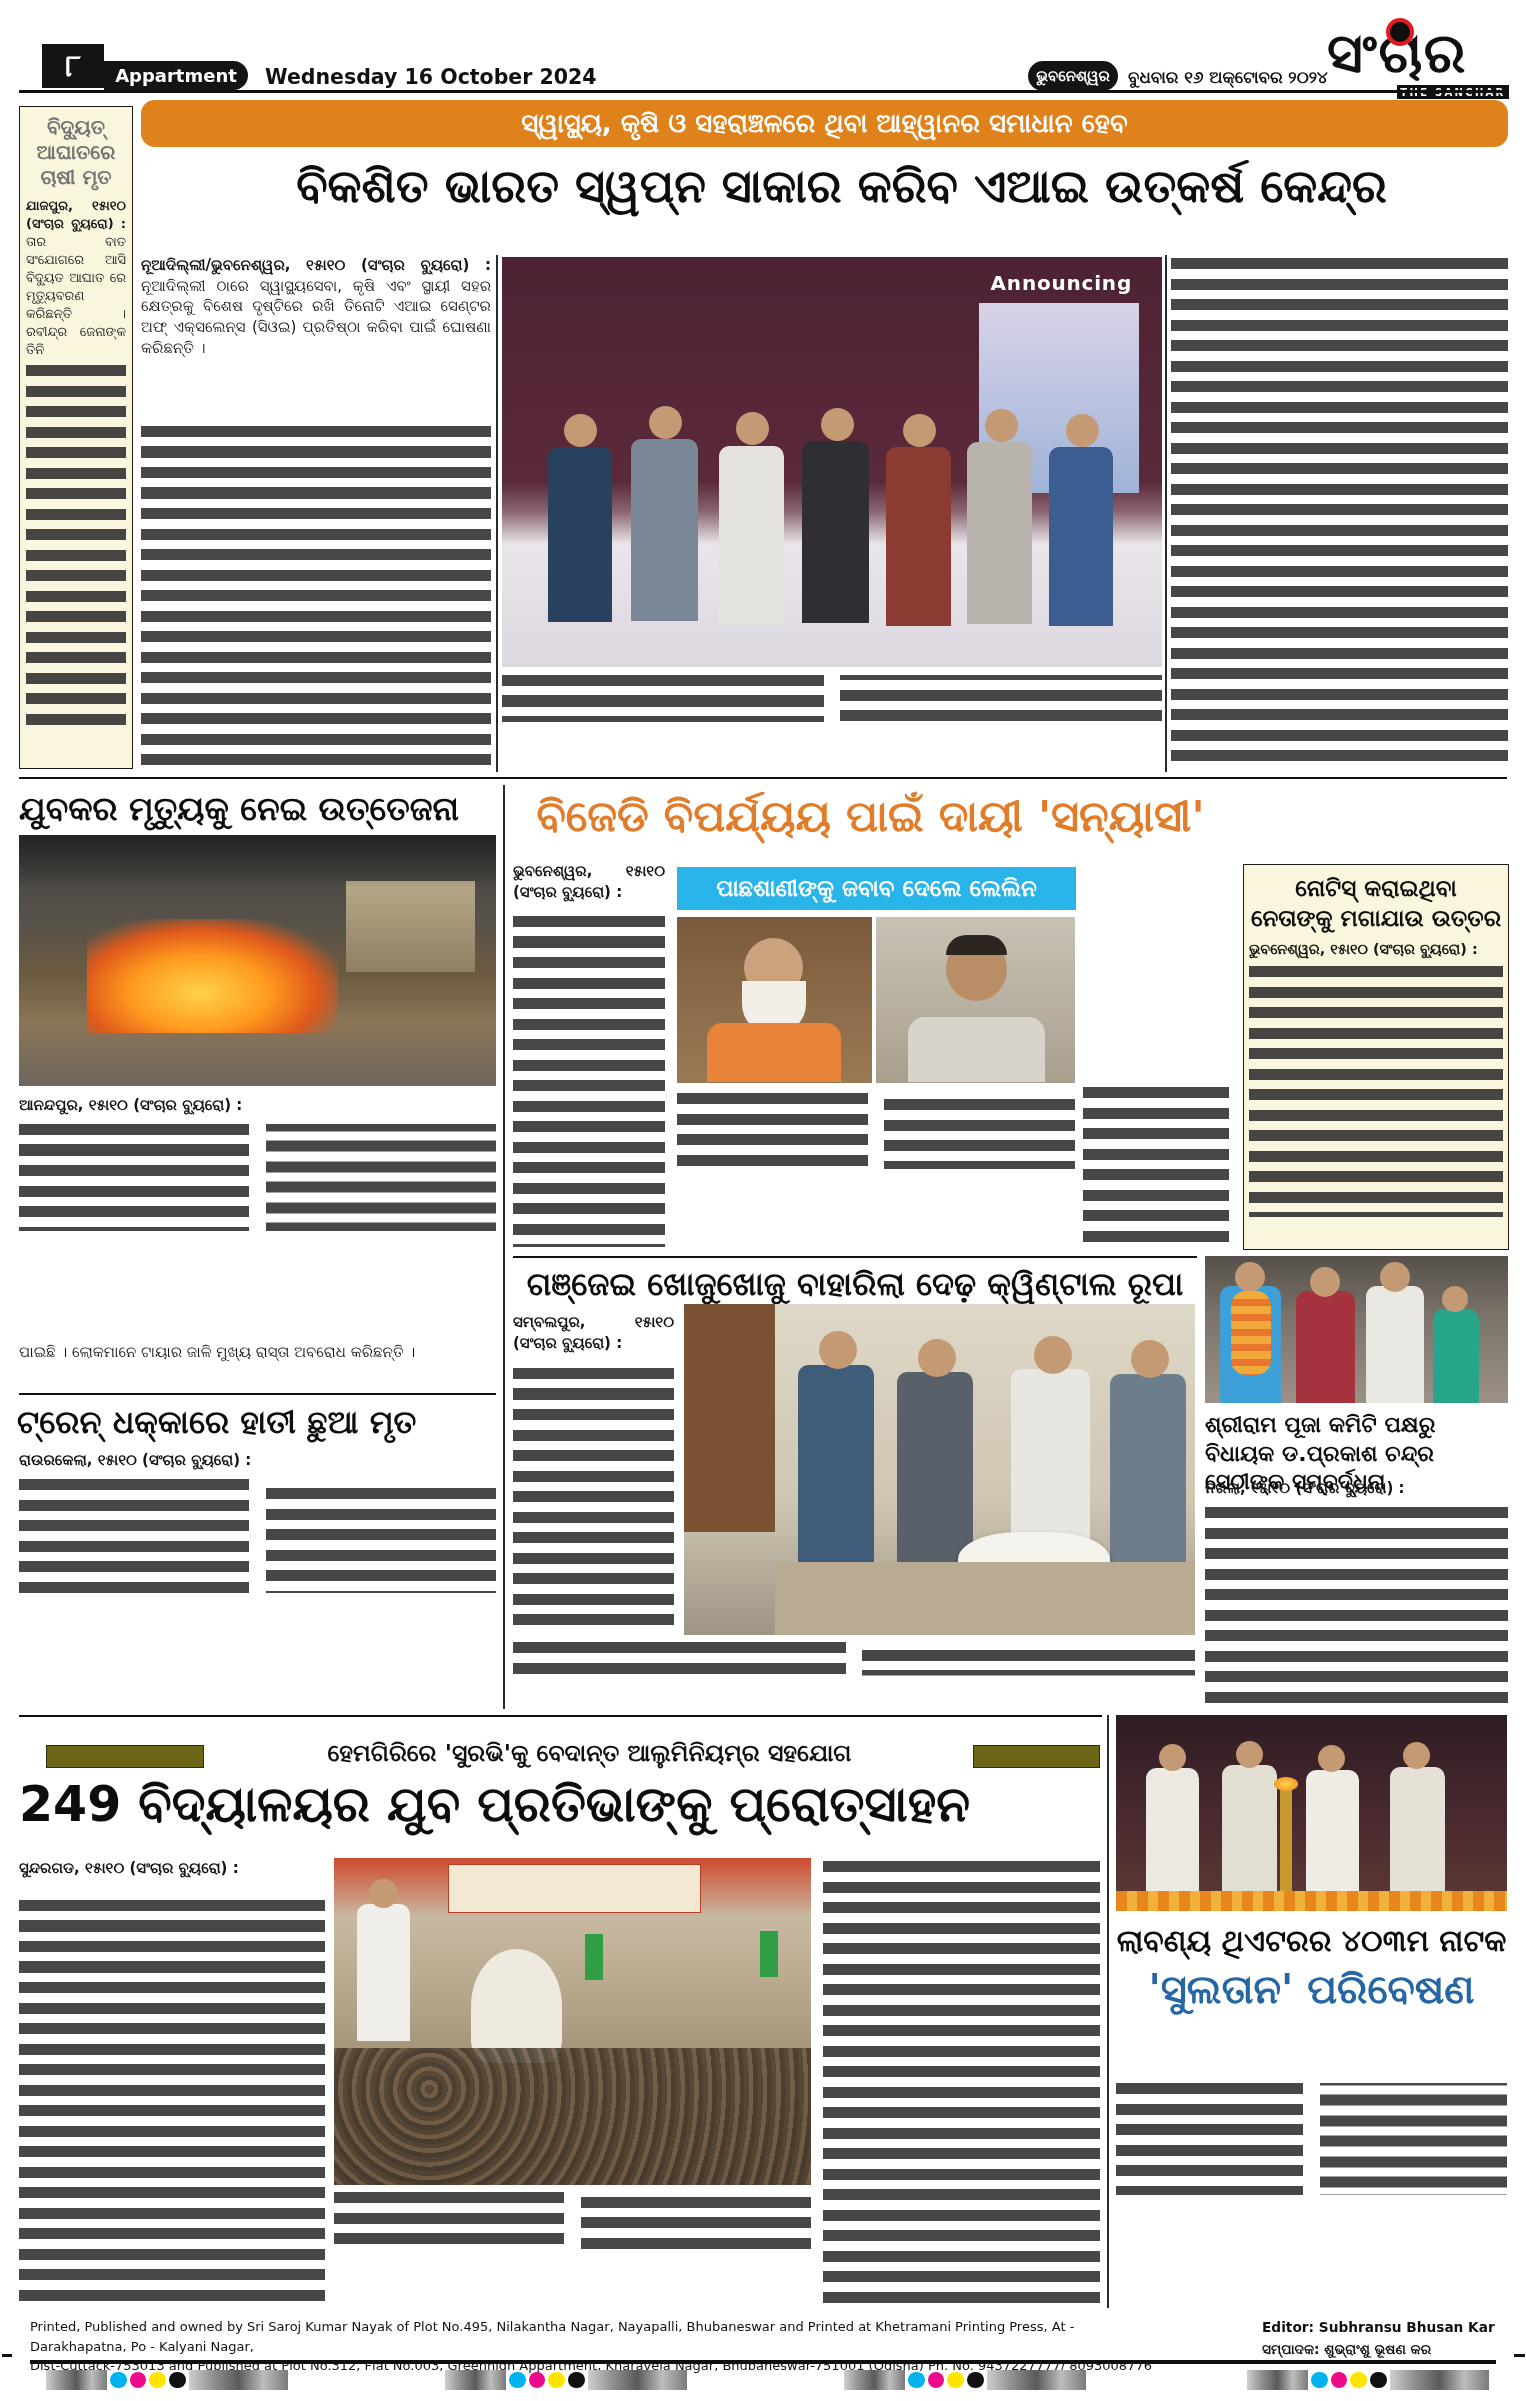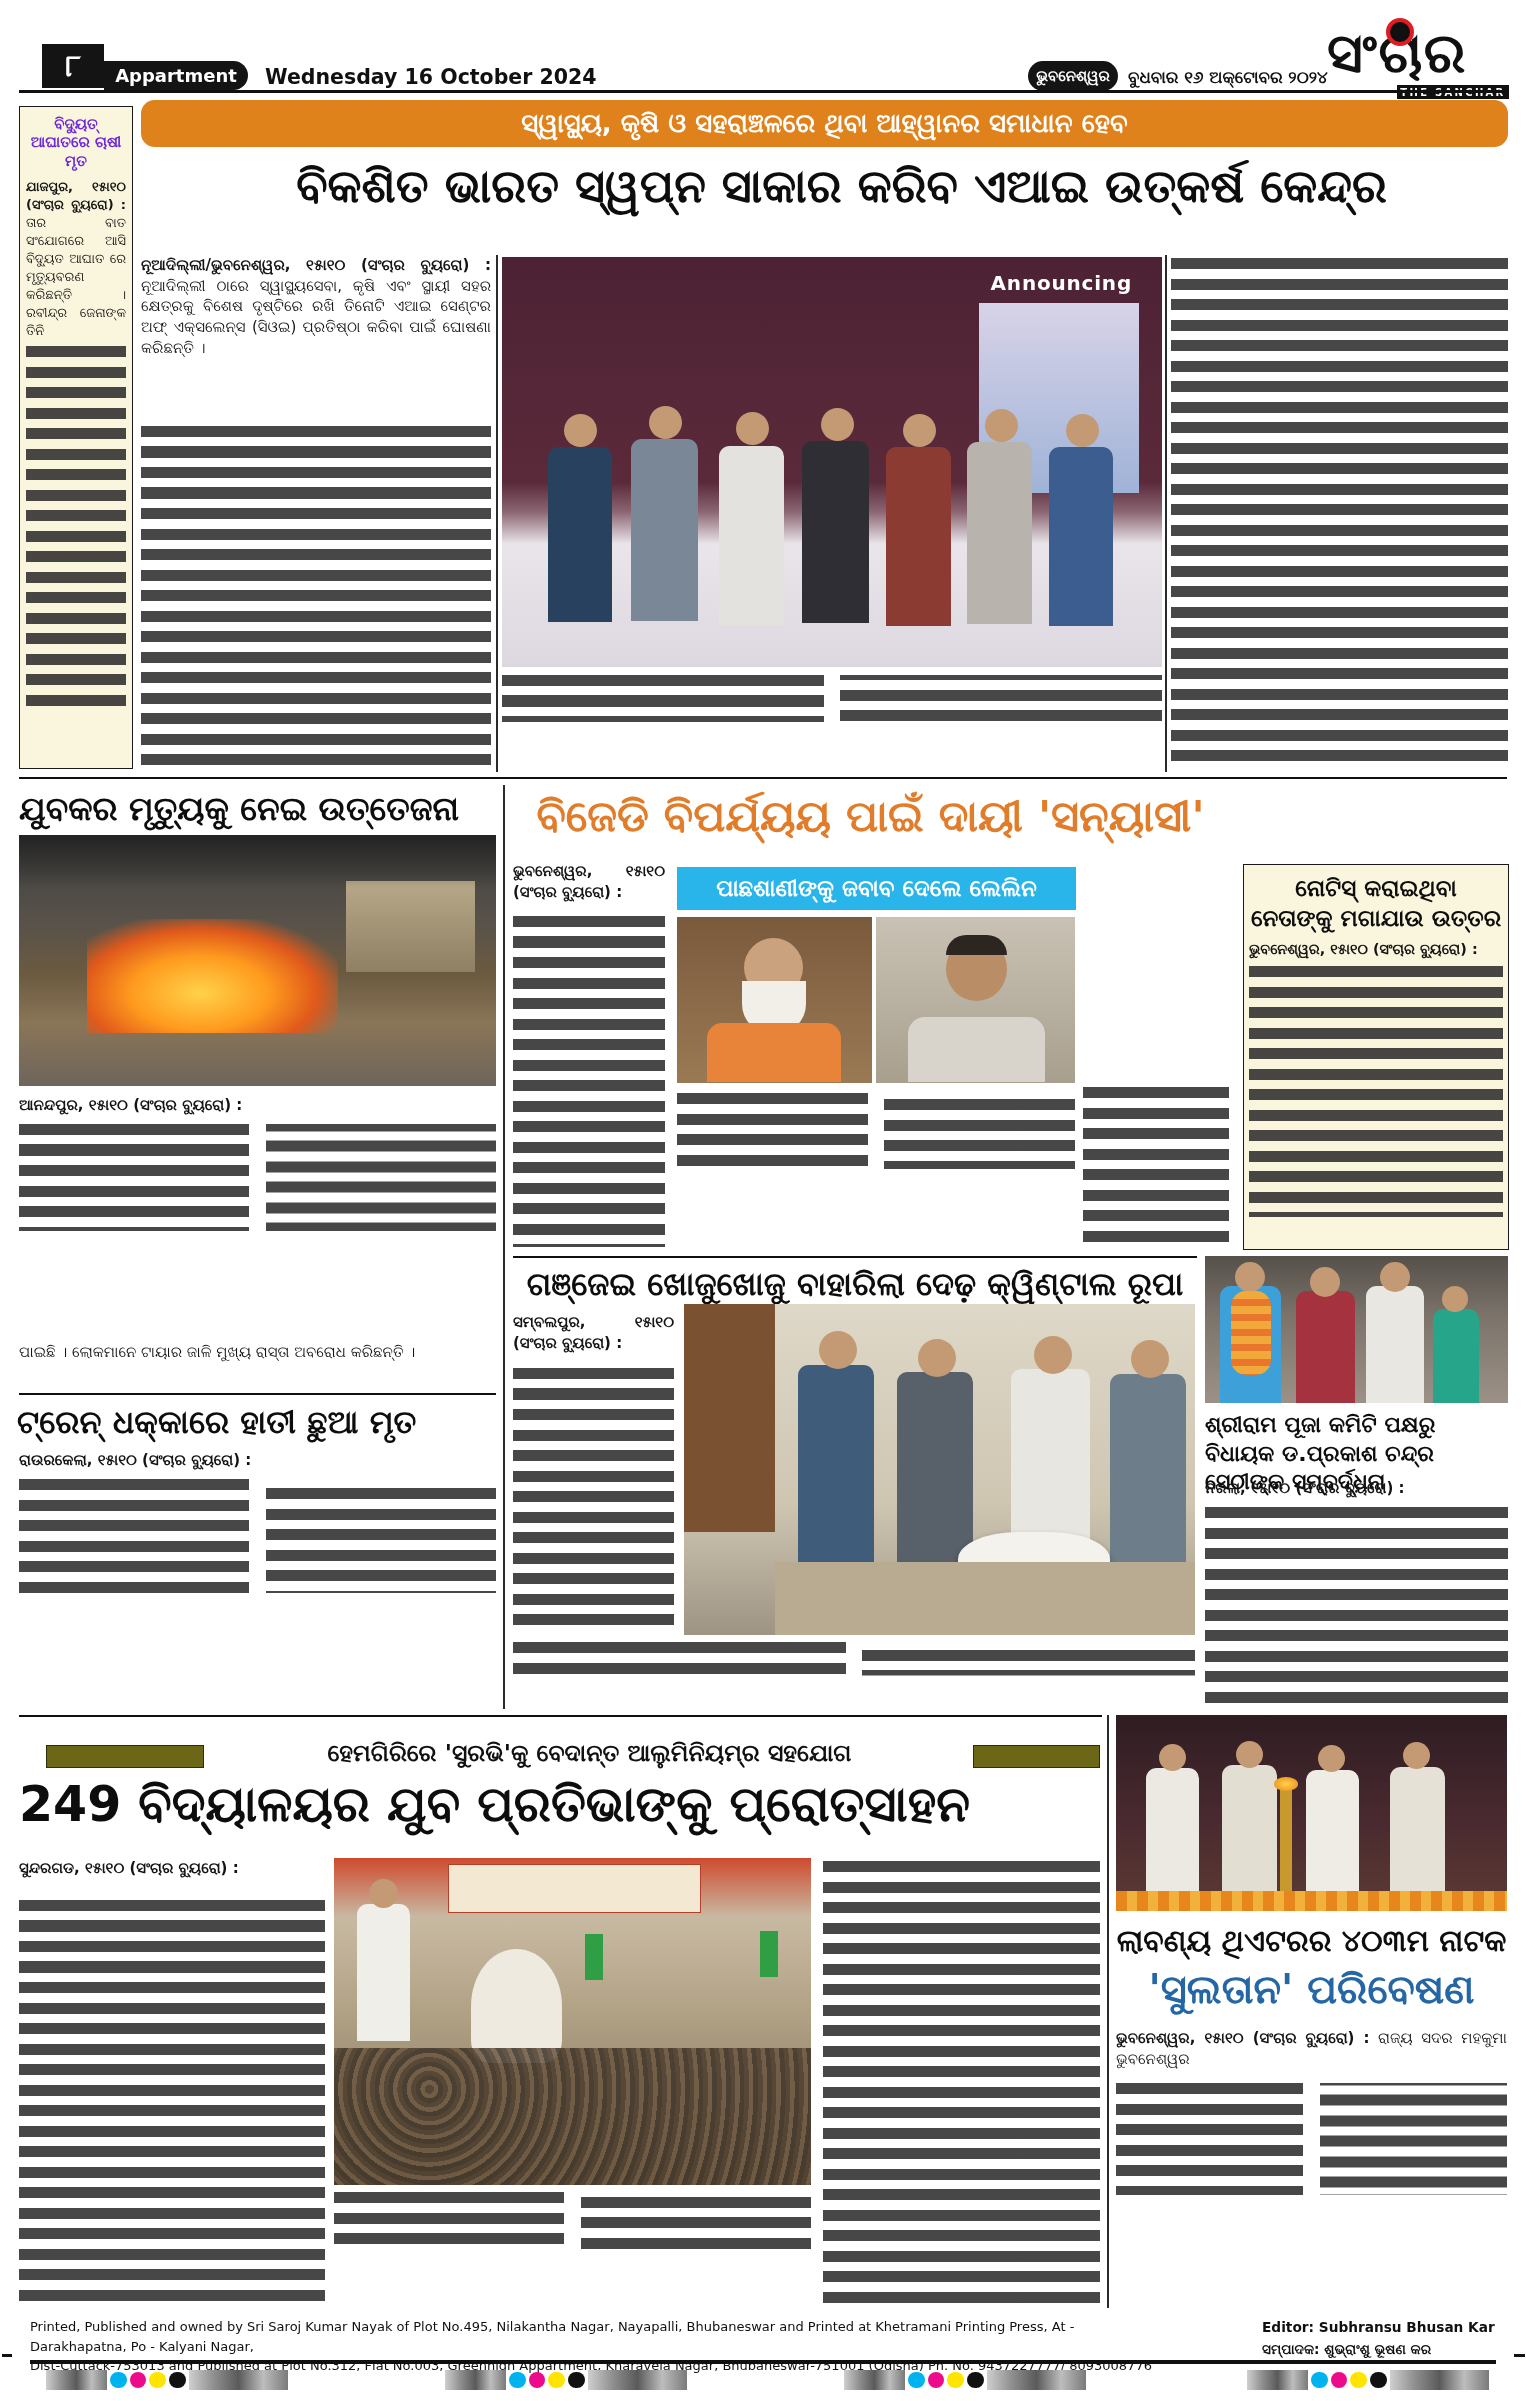--- a/index.html
+++ b/index.html
@@ -38,21 +38,21 @@
   <div class="pill abs" style="left:1028px;top:61px;width:90px;height:30px;font-size:15px;">ଭୁବନେଶ୍ୱର</div>
   <div class="abs" style="left:1128px;top:67px;font-size:16.7px;font-weight:bold;color:#111;">ବୁଧବାର ୧୬ ଅକ୍ଟୋବର ୨୦୨୪</div>
   <div class="abs" style="left:1327px;top:21px;width:182px;height:70px;">
     <span style="font-size:55px;font-weight:bold;color:#101010;letter-spacing:1.5px;">ସଂଚାର</span>
     <span class="abs" style="left:59px;top:-3px;width:20px;height:20px;border:4.6px solid #e11b22;border-radius:50%;background:#101010;"></span>
     <span class="abs" style="left:70px;top:64px;right:0;background:#101010;color:#fff;font-size:10px;font-weight:bold;text-align:center;letter-spacing:2.3px;padding:1.5px 0;">THE SANCHAR</span>
   </div>
   <div class="rule-h abs" style="left:19px;top:90px;width:1488px;height:3px;"></div>
 
   <div class="box-cream abs" style="left:19px;top:106px;width:114px;height:663px;padding:7.6px 6px;box-sizing:border-box;">
-    <div class="ctr" style="font-size:15px;font-weight:bold;color:#6d28d9;line-height:1.25;">ବିଦ୍ୟୁତ୍ ଆଘାତରେ ଚାଷୀ ମୃତ</div>
+    <div class="ctr" style="font-size:20px;font-weight:bold;color:#737373;line-height:1.25;">ବିଦ୍ୟୁତ୍ ଆଘାତରେ ଚାଷୀ ମୃତ</div>
     <div class="body-txt" style="font-size:13px;margin-top:7.6px;">
       <span class="dl">ଯାଜପୁର, ୧୫ା୧୦ (ସଂଚାର ବ୍ୟୁରୋ) :</span>
       <span>ତାର ବାତ ସଂଯୋଗରେ ଆସି ବିଦ୍ୟୁତ ଆଘାତ ରେ ମୃତ୍ୟୁବରଣ କରିଛନ୍ତି । ରବୀନ୍ଦ୍ର ଜେନାଙ୍କ ତିନି</span>
     </div>
     <div class="sim" style="height:365px;margin-top:6px;"></div>
   </div>
 
   <div class="abs ctr" style="left:141px;top:100px;width:1367px;height:47px;background:#e0821c;border-radius:13.7px;color:#fff;font-weight:bold;font-size:26px;line-height:47px;">ସ୍ୱାସ୍ଥ୍ୟ, କୃଷି ଓ ସହରାଞ୍ଚଳରେ ଥିବା ଆହ୍ୱାନର ସମାଧାନ ହେବ</div>
   <div class="abs ctr hl" style="left:158px;top:161px;width:1367px;font-size:46px;line-height:1.1;">ବିକଶିତ ଭାରତ ସ୍ୱପ୍ନ ସାକାର କରିବ ଏଆଇ ଉତ୍କର୍ଷ କେନ୍ଦ୍ର</div>
 
@@ -228,24 +228,20 @@
     <div class="fig" style="left:190px;top:55px;width:53px;height:140px;background:#efece6;"></div>
     <div class="head" style="left:202px;top:30px;width:27px;height:27px;"></div>
     <div class="fig" style="left:274px;top:52px;width:55px;height:143px;background:#e6e1d6;"></div>
     <div class="head" style="left:287px;top:27px;width:27px;height:27px;"></div>
     <div class="abs" style="left:164px;top:73px;width:12px;height:106px;background:#c89a2e;"></div>
     <div class="abs" style="left:158px;top:62px;width:24px;height:13.7px;background:radial-gradient(#ffd24a,#e8861e);border-radius:50%;"></div>
     <div class="abs" style="left:0;bottom:0;width:100%;height:20px;background:repeating-linear-gradient(90deg,#e8861e 0 10.6px,#f2b13b 10.6px 21px);"></div>
   </div>
   <div class="abs ctr hl" style="left:1116px;top:1923px;width:391px;font-size:30px;">ଲାବଣ୍ୟ ଥିଏଟରର ୪୦୩ମ ନାଟକ</div>
   <div class="abs ctr hl" style="left:1116px;top:1966px;width:391px;font-size:40px;color:#2566a5;">'ସୁଲତାନ' ପରିବେଷଣ</div>
-  <div class="abs body-txt" style="left:1116px;top:2028px;width:391px;">
-    <span class="dl">ଭୁବନେଶ୍ୱର, ୧୫ା୧୦ (ସଂଚାର ବ୍ୟୁରୋ) :</span>
-    <span>ରାଜ୍ୟ ସଦର ମହକୁମା ଭୁବନେଶ୍ୱର</span>
-  </div>
   <div class="abs sim2" style="left:1116px;top:2083px;width:391px;height:223px;">
     <div class="sim-col"></div>
   </div>
 
   <div class="abs" style="left:30px;top:2317px;width:1140px;font-size:13px;line-height:1.5;color:#111;">
     <div>Printed, Published and owned by Sri Saroj Kumar Nayak of Plot No.495, Nilakantha Nagar, Nayapalli, Bhubaneswar and Printed at Khetramani Printing Press, At - Darakhapatna, Po - Kalyani Nagar,</div>
     <div>Dist-Cuttack-753013 and Published at Plot No.312, Flat No.003, Greenhigh Appartment, Kharavela Nagar, Bhubaneswar-751001 (Odisha) Ph. No. 9437227777/ 8093008776</div>
   </div>
   <div class="abs" style="left:1262px;top:2317px;width:251px;font-size:13.7px;font-weight:bold;line-height:1.6;">
     <div>Editor: Subhransu Bhusan Kar</div>

